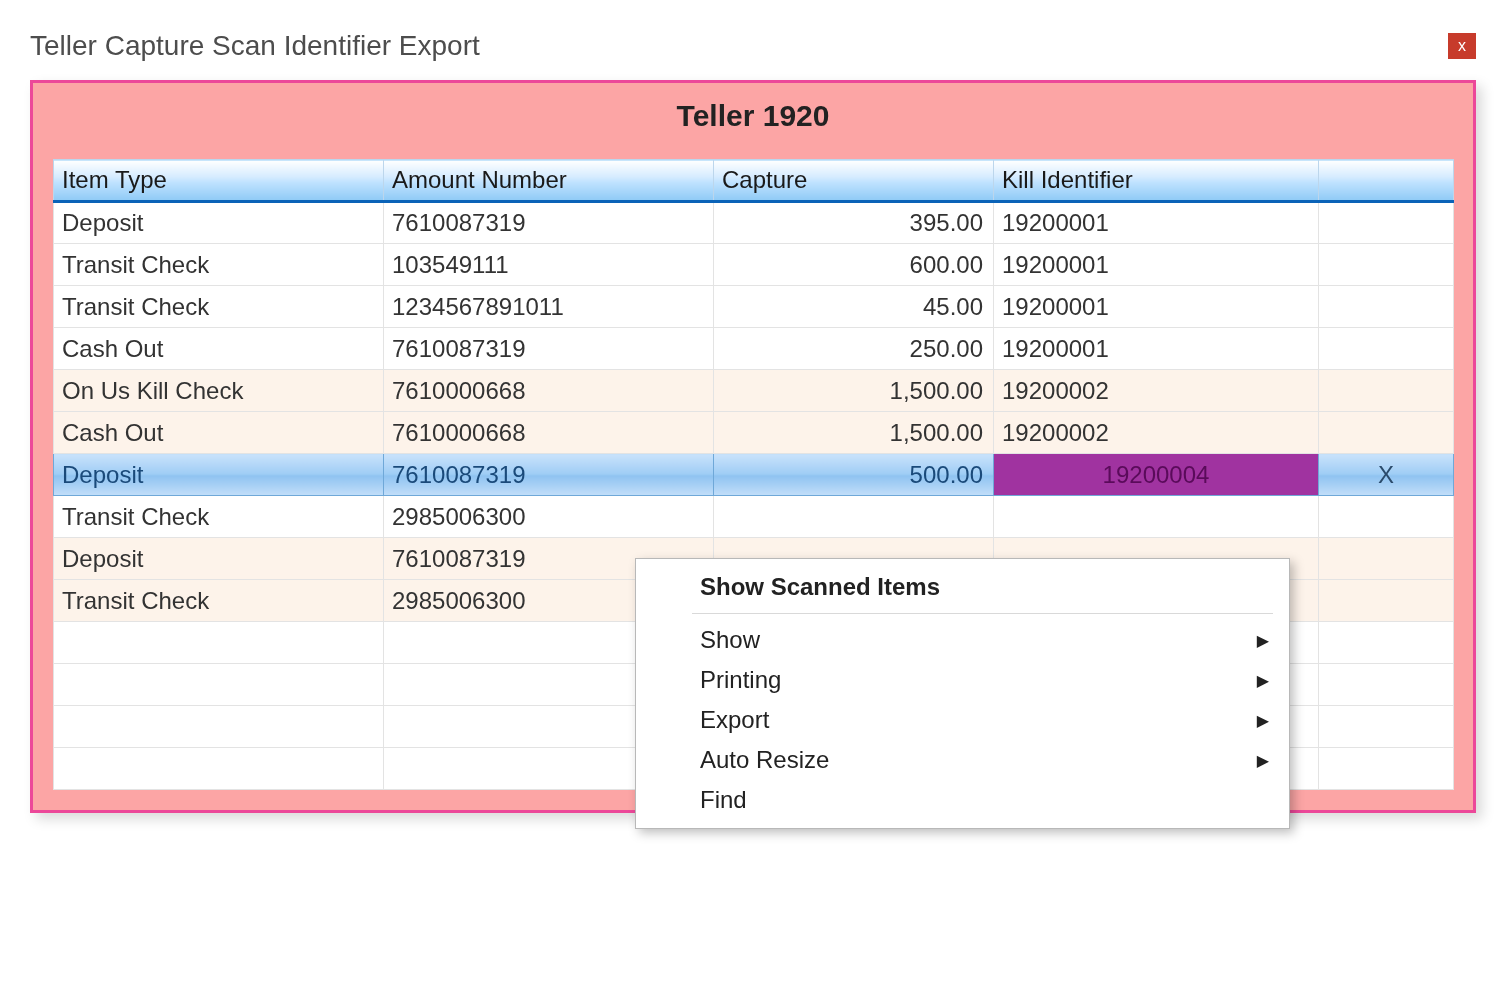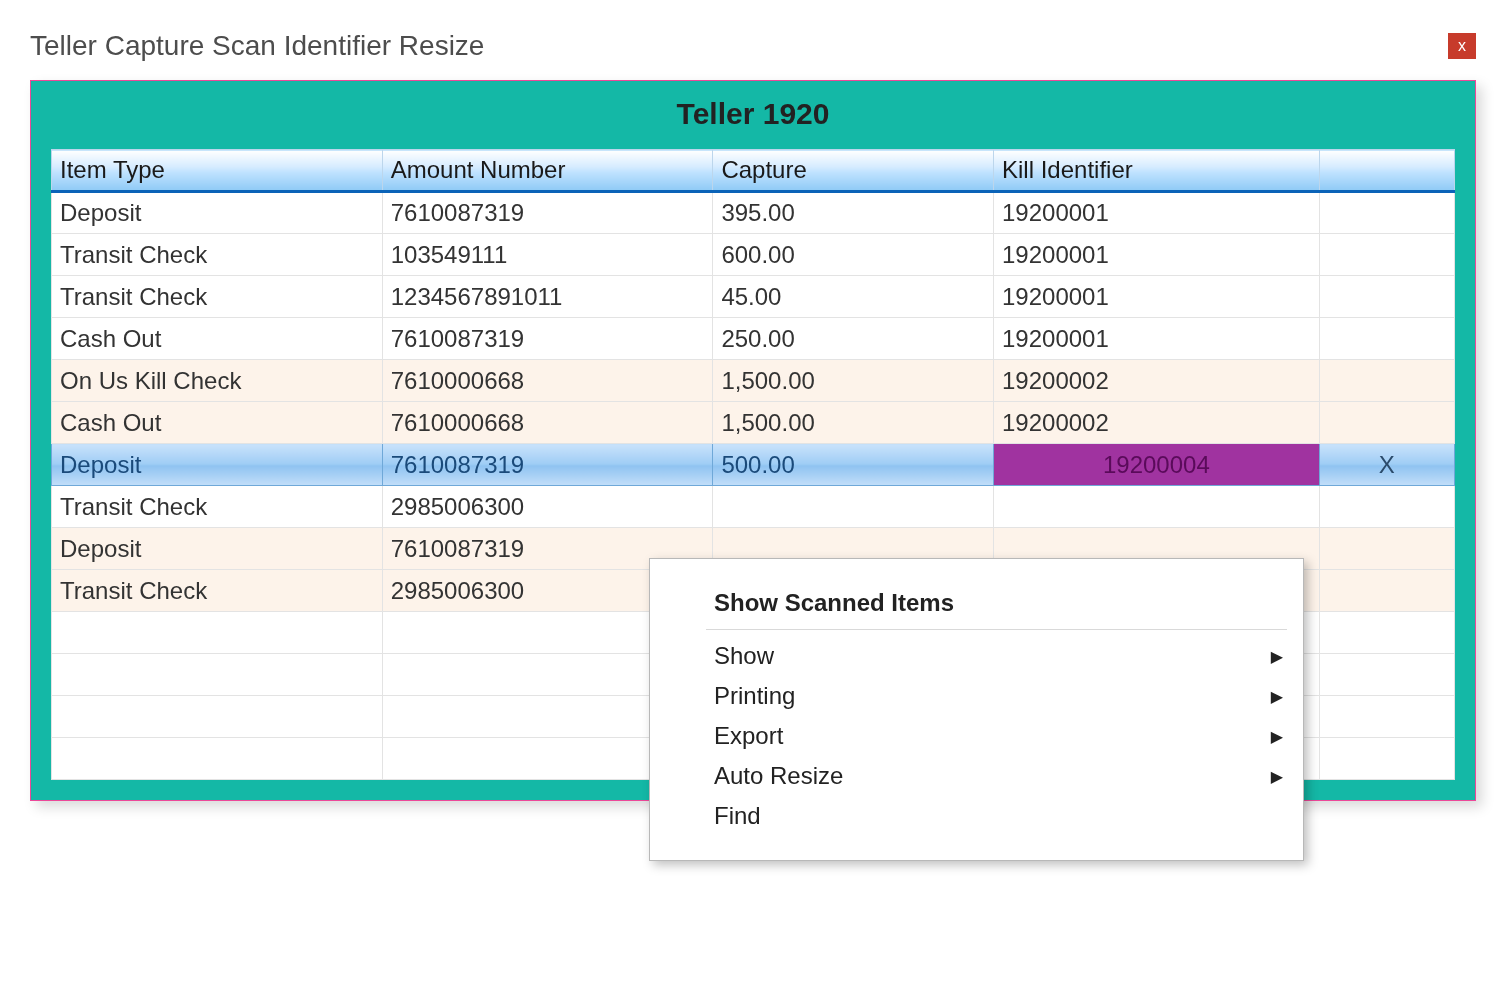--- a/index.html
+++ b/index.html
@@ -28,37 +28,38 @@
   .close-button {
     width: 28px; height: 26px;
     background: #c73b2b;
     color: #fff;
     font-size: 16px;
     display: flex; align-items: center; justify-content: center;
     cursor: pointer;
   }
   .panel {
     margin-top: 10px;
-    background: #14b8a6;
-    border: 1px solid #ec4899;
+    background: #fca5a5;
+    border: 3px solid #ec4899;
     padding: 10px 20px 20px 20px;
     box-shadow: 6px 6px 12px rgba(0,0,0,0.15);
   }
   .subtitle {
     text-align: center;
     font-weight: 700;
     font-size: 30px;
     color: #222;
     padding: 6px 0 18px 0;
   }
   table.grid {
     width: 100%;
     border-collapse: collapse;
     table-layout: fixed;
     background: #fff;
+    margin-top: 8px;
   }
   table.grid thead th {
     text-align: left;
     font-weight: 400;
     font-size: 24px;
     color: #1a1a1a;
     padding: 4px 8px;
     border: 1px solid #bcd6ec;
     border-bottom: 3px solid #0a63b8;
     background: linear-gradient(#ffffff, #d7ecff 40%, #bfe2ff 55%, #8fcaf6);
@@ -78,36 +79,36 @@
     background: linear-gradient(#c9e2fb, #9fcdf5 48%, #8fc3f1 52%, #c2def9);
     color: #1a4a7a;
     border-color: #6fa8d8;
   }
   table.grid tr.sel td.scanid {
     background: #a033a0;
     color: #5a0b5a;
     text-align: center;
   }
   table.grid tr.sel td.xcell { text-align: center; color: #2b4b6b; }
-  table.grid td.amount { text-align: left; padding-right: 10px; }
+  table.grid td.amount { text-align: right; padding-right: 10px; }
   table.grid td.xcell { text-align: center; }
 
   
   table.grid tr.blank td { height: 42px; }
 
   
   .context-menu {
     position: absolute;
-    left: 649px;
+    left: 635px;
     top: 558px;
     width: 655px;
     background: #fff;
     border: 1px solid #b8b8b8;
     box-shadow: 4px 4px 10px rgba(0,0,0,0.25);
-    padding: 24px 6px;
+    padding: 8px 6px;
     z-index: 10;
   }
   .context-menu .menu-item {
     padding: 6px 14px 6px 58px;
     font-size: 24px;
     color: #222;
     position: relative;
     cursor: default;
     display: flex; align-items: center; justify-content: space-between;
   }
@@ -134,21 +135,21 @@
   col.c-acct { width: 330px; }
   col.c-amt  { width: 280px; }
   col.c-scan { width: 325px; }
   col.c-x    { width: 135px; }
 </style>
 </head>
 <body>
 
 <div class="window">
   <div class="window-title-bar">
-    <div class="window-title">Teller Capture Scan Identifier Resize</div>
+    <div class="window-title">Teller Capture Scan Identifier Export</div>
     <div class="close-button">
       <span>x</span>
     </div>
   </div>
 
   <div class="panel">
     <div class="subtitle">Teller 1920</div>
 
     <table class="grid">
       <colgroup>

